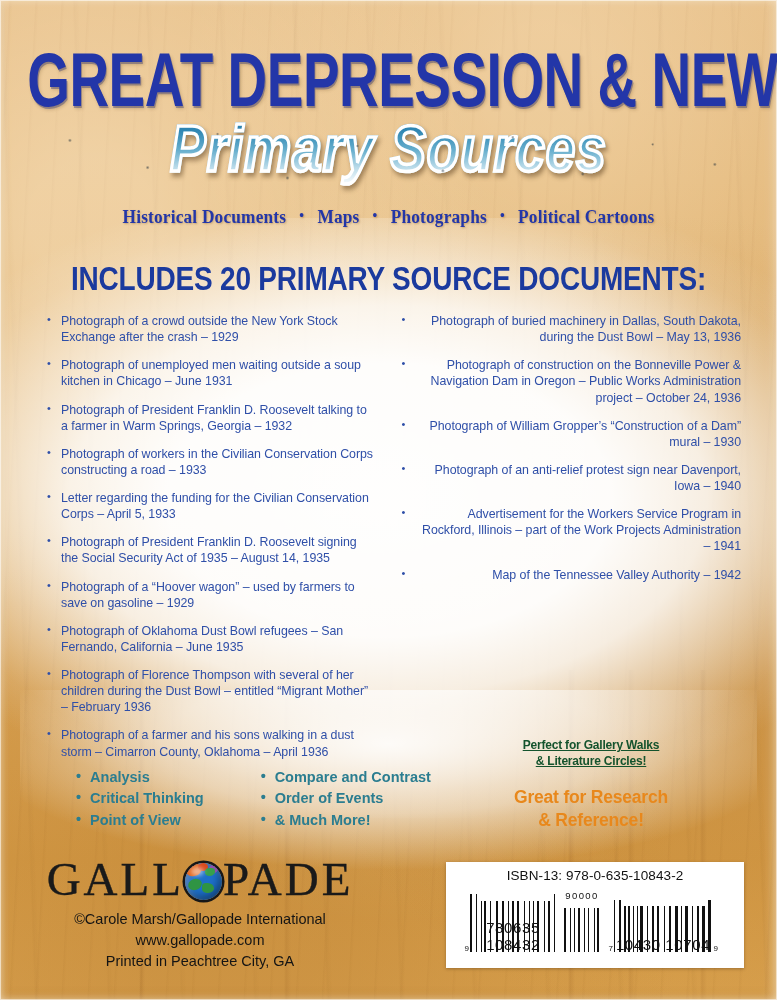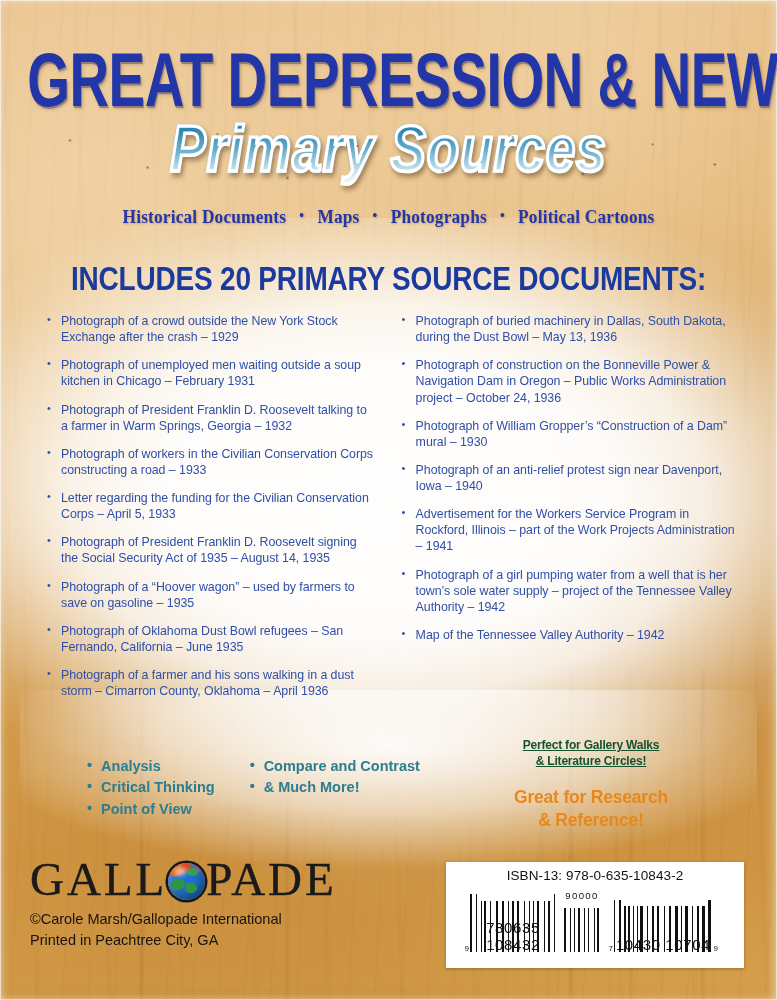--- a/index.html
+++ b/index.html
@@ -153,21 +153,21 @@
     letter-spacing:-.2px;
     transform:scaleY(1.16);
   }
 
   
   .doclists{
     position:absolute;top:313px;left:44px;right:36px;
     display:flex;gap:22px;
   }
   .col{width:340px;}
-  .col.right{width:350px;}
+  .col.right{width:350px;text-align:right;}
   ul.docs{list-style:none;margin:0;padding:0;}
   ul.docs li{
     position:relative;
     padding-left:17px;
     margin-bottom:12px;
     font-size:12.4px;
     line-height:1.30;
     color:#2f4fa8;
     letter-spacing:-0.05px;
   }
@@ -182,21 +182,21 @@
     position:absolute;left:40px;top:752px;width:400px;text-align:center;
     color:#2b7d90;
   }
   .skills h3{
     margin:0 0 5px 0;
     font-size:20px;font-weight:bold;
     color:#2b7d90;
     letter-spacing:-.2px;
   }
   .skillcols{display:flex;justify-content:center;gap:26px;padding-left:26px;}
-  .skillcols ul{list-style:none;margin:4px;padding:0;text-align:left;}
+  .skillcols ul{list-style:none;margin:15px;padding:0;text-align:left;}
   .skillcols li{
     position:relative;padding-left:15px;
     font-size:14.5px;font-weight:bold;line-height:1.47;
     color:#2b7d90;white-space:nowrap;
   }
   .skillcols li:before{content:"•";position:absolute;left:1px;top:-1px;}
 
   
   .promo{
     position:absolute;right:36px;top:738px;width:300px;text-align:center;
@@ -206,21 +206,21 @@
     letter-spacing:-.2px;
     text-decoration:underline;
   }
   .promo .orange{
     margin-top:16px;
     color:#e8881c;font-weight:bold;font-size:17.5px;line-height:1.33;
     letter-spacing:-.2px;
   }
 
   
-  .logo-block{position:absolute;left:30px;top:856px;width:340px;text-align:left;}
+  .logo-block{position:absolute;left:30px;top:856px;width:340px;text-align:center;}
   .logo-word{
     position:relative;
     font-family:"Liberation Serif",serif;
     font-size:47px;letter-spacing:3px;
     color:#1a1a1a;
     line-height:1;
     white-space:nowrap;
     -webkit-text-stroke:.4px #1a1a1a;
   }
   .logo-word .thin{font-weight:normal;}
@@ -308,52 +308,53 @@
     <span class="dot">•</span>
     <span>Political Cartoons</span>
   </div>
 
   <div class="includes">INCLUDES 20 PRIMARY SOURCE DOCUMENTS:</div>
 
   <div class="doclists">
     <div class="col left">
       <ul class="docs" id="list-left">
           <li>Photograph of a crowd outside the New York Stock Exchange after the crash – 1929</li>
-          <li>Photograph of unemployed men waiting outside a soup kitchen in Chicago – February 1931</li>
+          <li>Photograph of unemployed men waiting outside a soup kitchen in Chicago – June 1931</li>
           <li>Photograph of President Franklin D. Roosevelt talking to a farmer in Warm Springs, Georgia – 1932</li>
           <li>Photograph of workers in the Civilian Conservation Corps constructing a road – 1933</li>
           <li>Letter regarding the funding for the Civilian Conservation Corps – April 5, 1933</li>
           <li>Photograph of President Franklin D. Roosevelt signing the Social Security Act of 1935 – August 14, 1935</li>
-          <li>Photograph of a “Hoover wagon” – used by farmers to save on gasoline – 1935</li>
+          <li>Photograph of a “Hoover wagon” – used by farmers to save on gasoline – 1929</li>
           <li>Photograph of Oklahoma Dust Bowl refugees – San Fernando, California – June 1935</li>
+          <li>Photograph of Florence Thompson with several of her children during the Dust Bowl – entitled “Migrant Mother” – February 1936</li>
           <li>Photograph of a farmer and his sons walking in a dust storm – Cimarron County, Oklahoma – April 1936</li>
         </ul>
     </div>
     <div class="col right">
       <ul class="docs" id="list-right">
           <li>Photograph of buried machinery in Dallas, South Dakota, during the Dust Bowl – May 13, 1936</li>
           <li>Photograph of construction on the Bonneville Power &amp; Navigation Dam in Oregon – Public Works Administration project – October 24, 1936</li>
           <li>Photograph of William Gropper’s “Construction of a Dam” mural – 1930</li>
           <li>Photograph of an anti-relief protest sign near Davenport, Iowa – 1940</li>
           <li>Advertisement for the Workers Service Program in Rockford, Illinois – part of the Work Projects Administration – 1941</li>
-          <li>Photograph of a girl pumping water from a well that is her town’s sole water supply – project of the Tennessee Valley Authority – 1942</li>
           <li>Map of the Tennessee Valley Authority – 1942</li>
         </ul>
     </div>
   </div>
 
   <div class="skills">
     <div class="skillcols">
       <ul id="skills-one">
           <li>Analysis</li>
           <li>Critical Thinking</li>
           <li>Point of View</li>
         </ul>
       <ul id="skills-two">
           <li>Compare and Contrast</li>
+          <li>Order of Events</li>
           <li>&amp; Much More!</li>
         </ul>
     </div>
   </div>
 
   <div class="promo">
     <div class="red">
       <div>Perfect for Gallery Walks</div>
       <div>&amp; Literature Circles!</div>
     </div>
@@ -370,20 +371,21 @@
         <i class="o2"></i>
         <i class="p1"></i>
         <i class="c1"></i>
         <i class="c2"></i>
         <i class="c3"></i>
         <i class="shine"></i>
       </span><span class="thin">PADE</span>
     </div>
     <div class="imprint">
       <div>©Carole Marsh/Gallopade International</div>
+      <div>www.gallopade.com</div>
       <div>Printed in Peachtree City, GA</div>
     </div>
   </div>
 
   <div class="barcode-box">
     <div class="isbn">ISBN-13:  978-0-635-10843-2</div>
     <div class="bar-row">
       <div class="bc" id="bc-ean">
         <div class="bars">
             <span style="width: 2px; height: 100%; margin-right: 1px;"></span>

